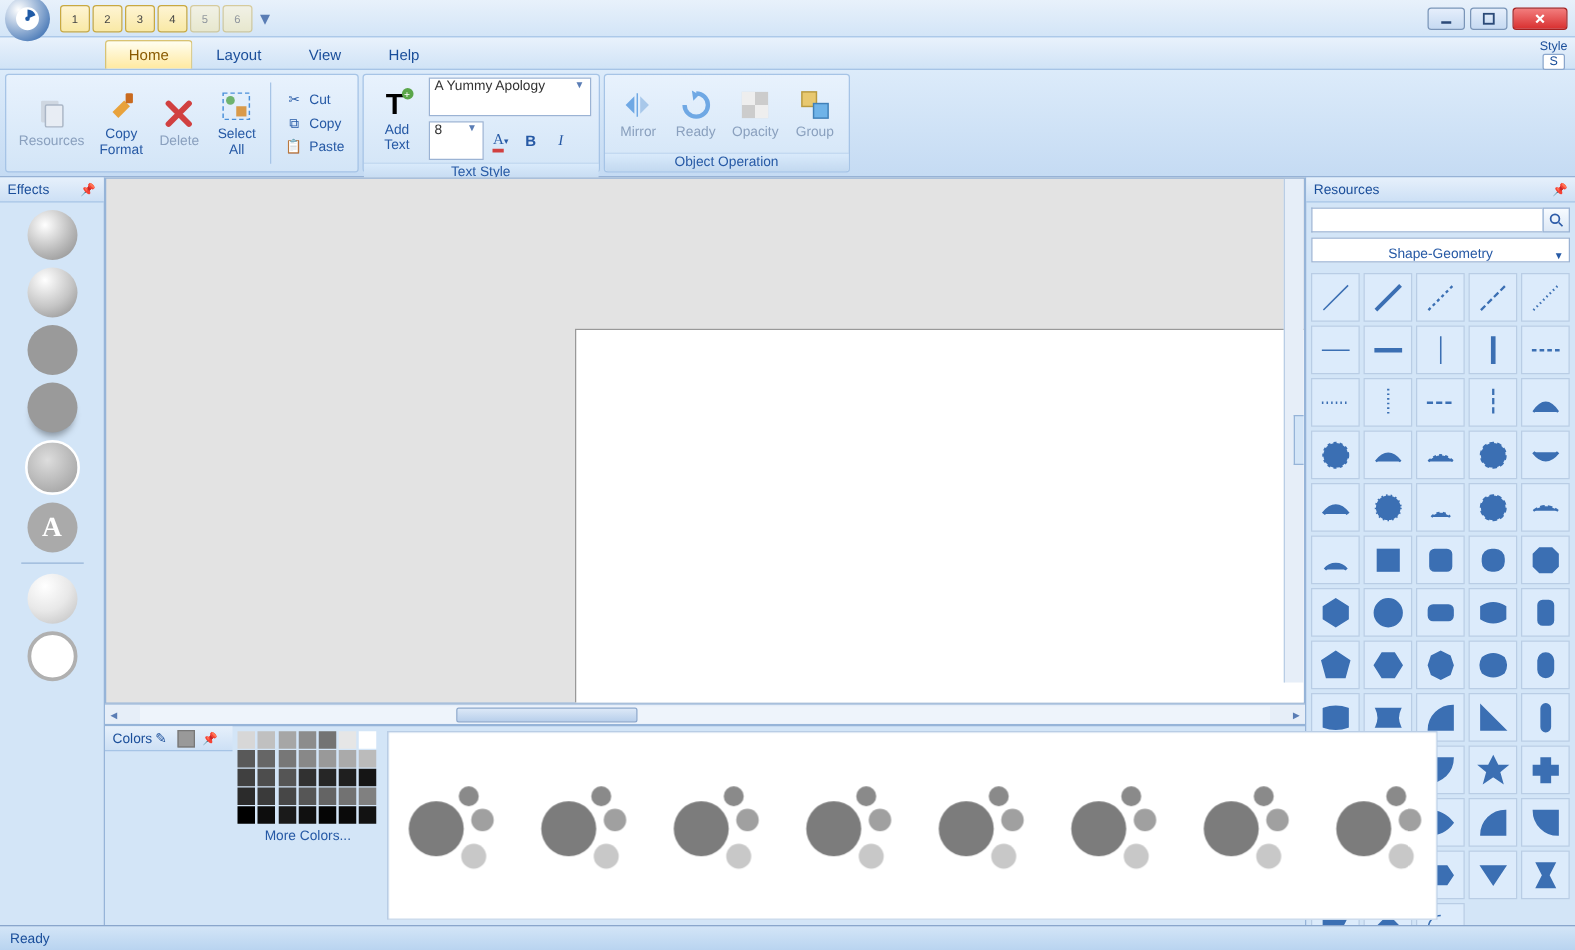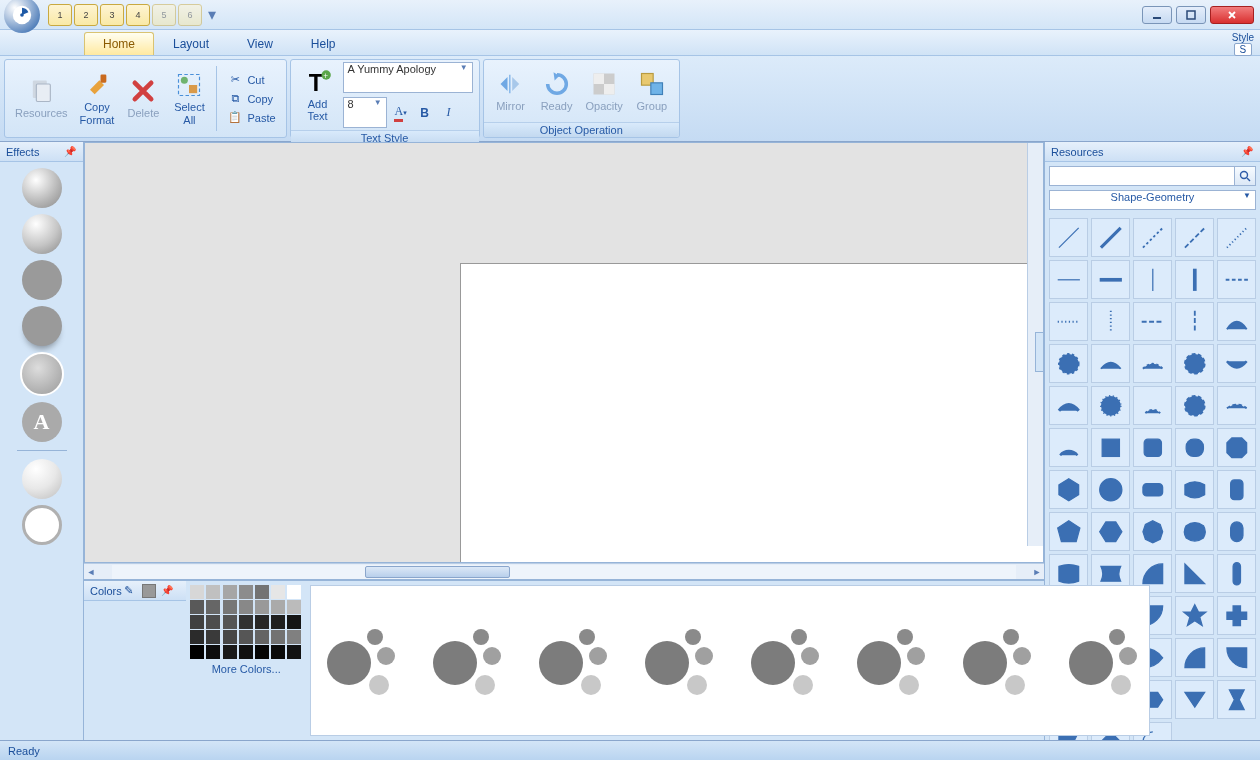--- a/index.html
+++ b/index.html
@@ -83,21 +83,21 @@
 .filter-combo { width:110px; height:18px; border:1px solid #9bb3d4; background:#fff; font-size:11px; display:flex; align-items:center; padding:0 4px; margin-left:4px; cursor:pointer;}
 .filter-combo .dots { color:#2e5ca8; margin-right:4px; }
 .eyedrop-row { display:flex; align-items:center; gap:6px; margin-left:auto; padding-right:6px; }
 .eyedrop-btn {width:14px; height:14px; cursor:pointer; display:flex; align-items:center; justify-content:center;}
 
 
 .resources-panel { width:216px; background:#d3e5f7; border-left:1px solid #96b4d8; display:flex; flex-direction:column; }
 .res-search { display:flex; margin:4px; }
 .res-search input { flex:1; border:1px solid #9bb3d4; border-right:none; height:20px; font-size:11px; padding:0 4px; outline:none; }
 .res-search .sbtn { width:22px; height:20px; border:1px solid #9bb3d4; background:linear-gradient(#f7fbff,#dce8f6); display:flex; align-items:center; justify-content:center; cursor:pointer; color:#2e5ca8; }
-.res-cat { margin:0 4px 4px; height:20px; border:1px solid #9bb3d4; background:#fff; display:flex; align-items:flex-start; justify-content:center; font-size:11px; color:#2659a5; cursor:pointer; position:relative;}
+.res-cat { margin:0 4px 4px; height:20px; border:1px solid #9bb3d4; background:#fff; display:flex; align-items:flex-end; justify-content:center; font-size:11px; color:#2659a5; cursor:pointer; position:relative;}
 .res-cat .arrow { position:absolute; right:4px; font-size:8px; }
 .shape-grid { flex:1; overflow-y:auto; display:grid; grid-template-columns:repeat(5,1fr); gap:3px; padding:4px; align-content:start; }
 .shape-cell { aspect-ratio:1; background:#dcebfb; border:1px solid #b9cde5; display:flex; align-items:center; justify-content:center; cursor:pointer; }
 .shape-cell svg { width:80%; height:80%; }
 .shape-cell svg * { fill:#3b6fb3; stroke:#3b6fb3; }
 
 
 .statusbar { height:20px; background:linear-gradient(#d3e5f7,#b9d4f0); border-top:1px solid #8aa6cc; font-size:11px; color:#1a4e9a; display:flex; align-items:center; padding:0 8px; }
 
 

